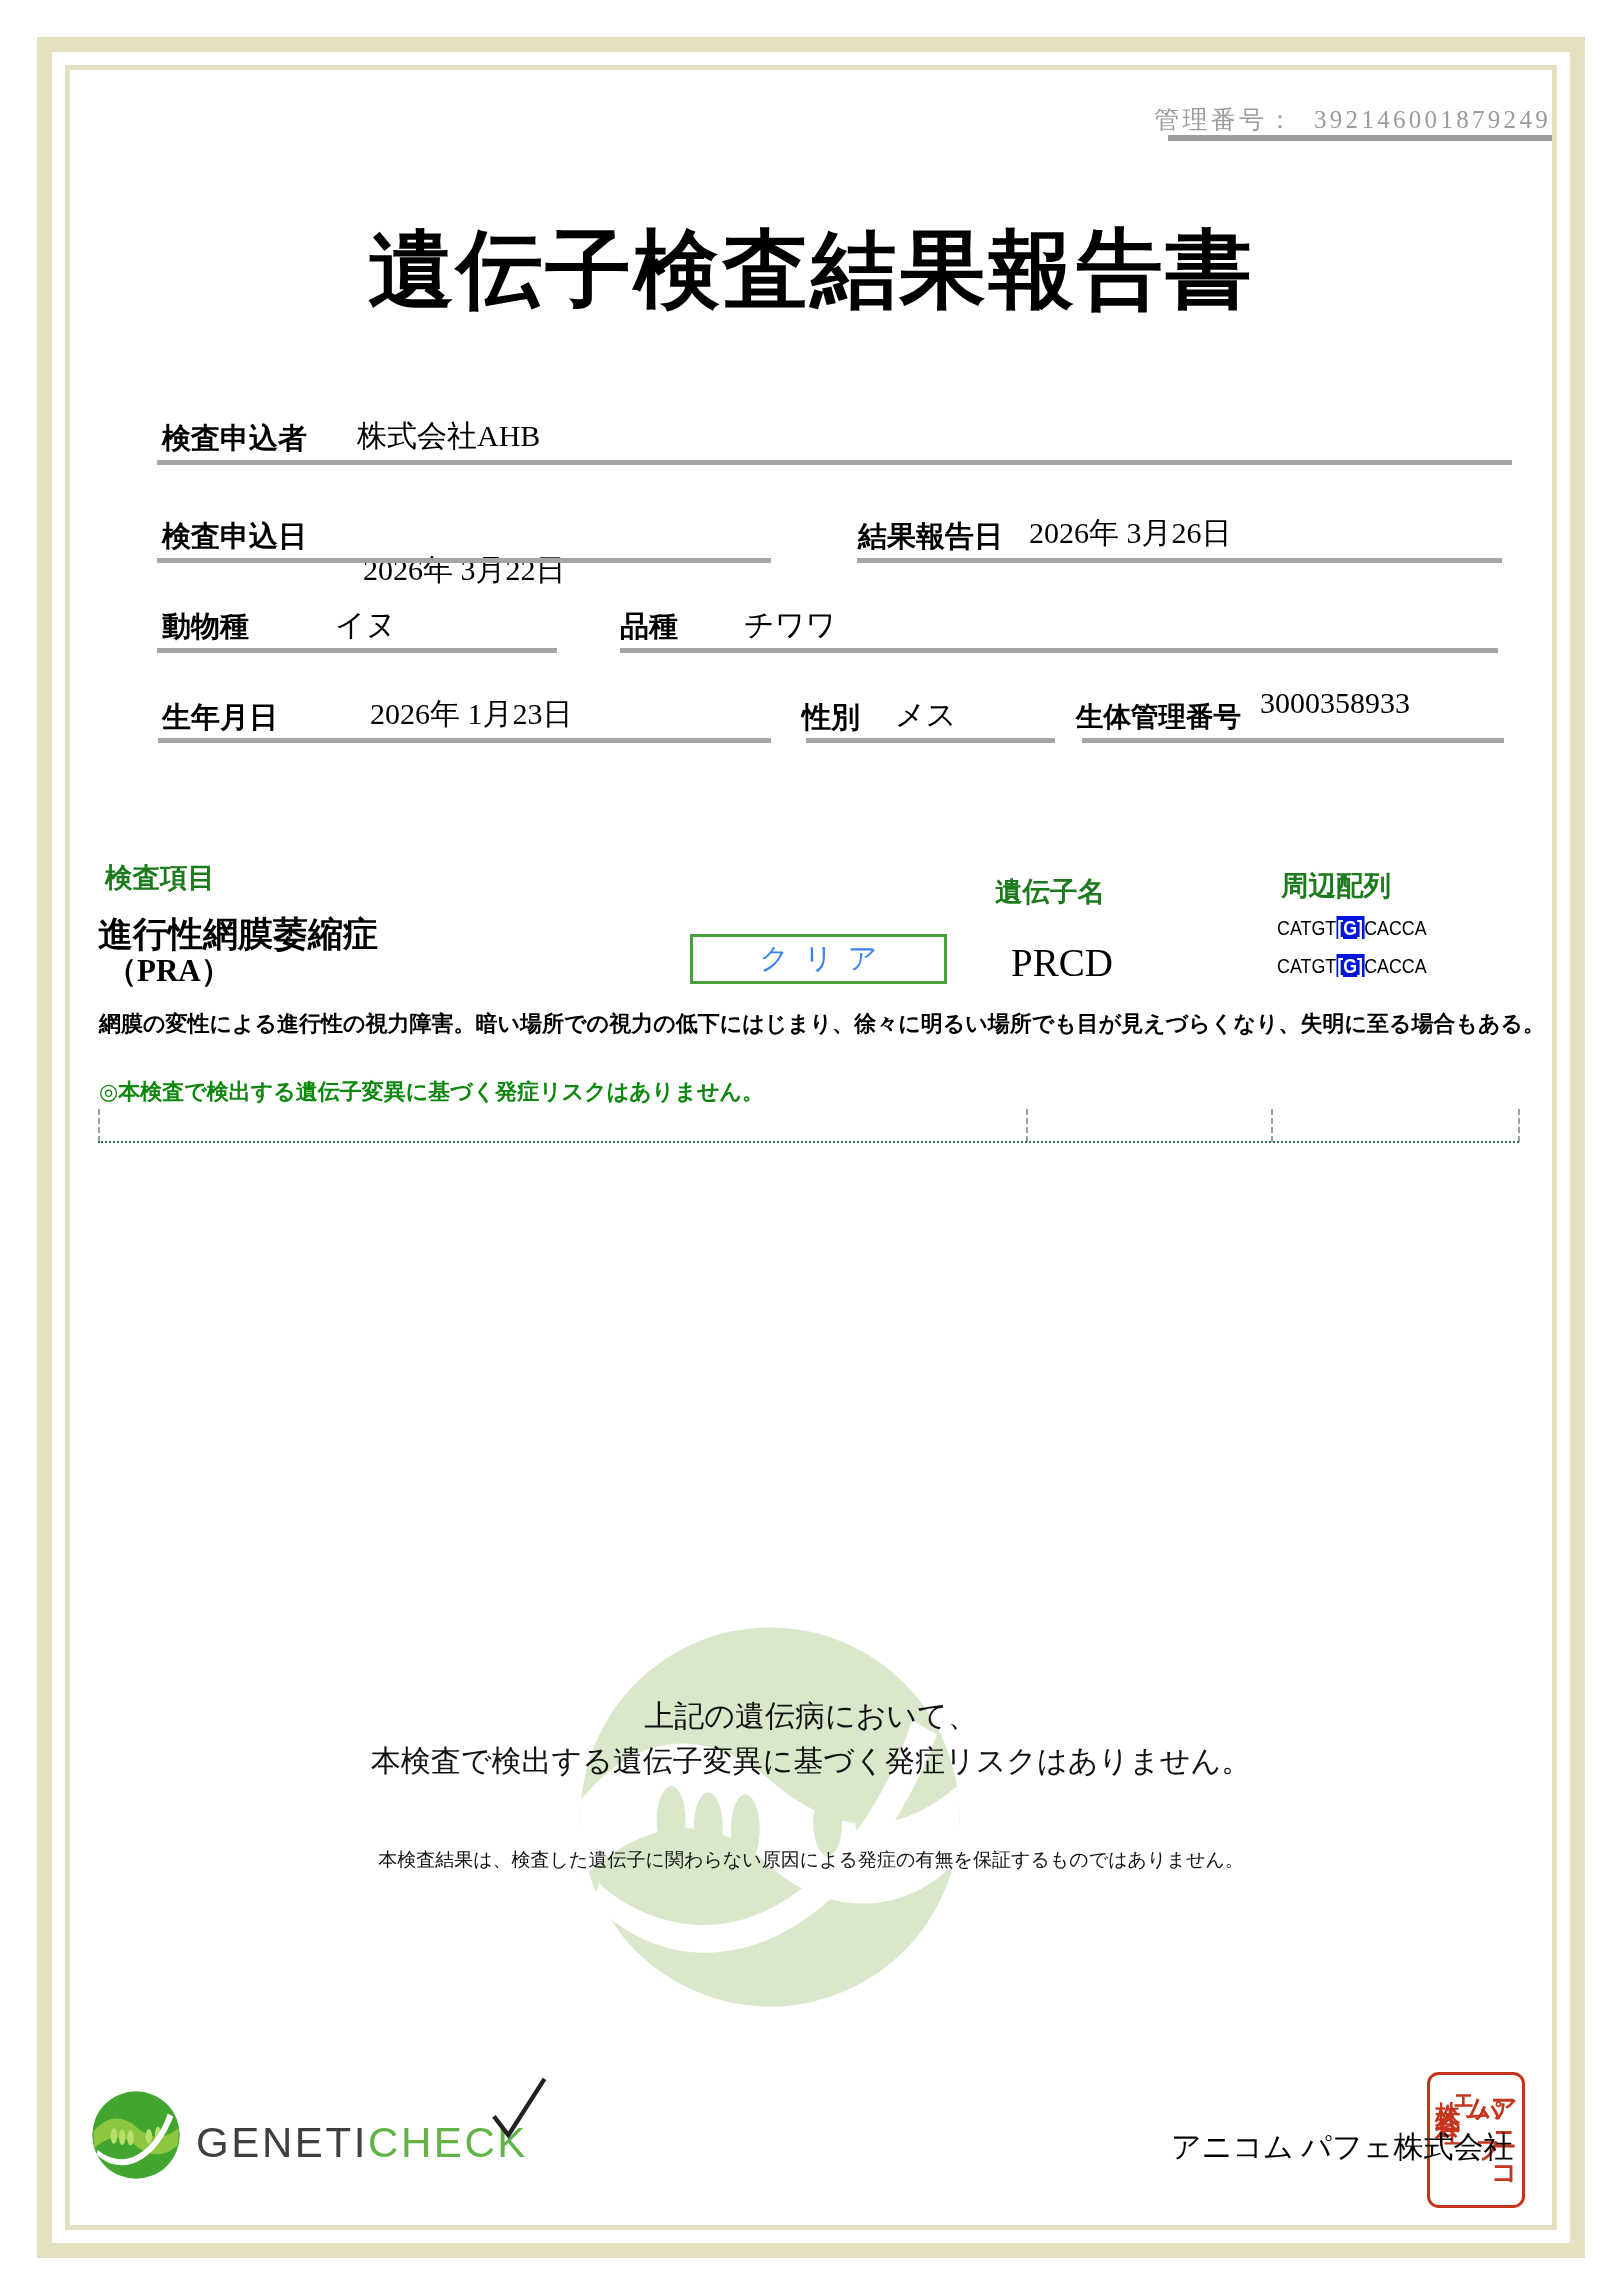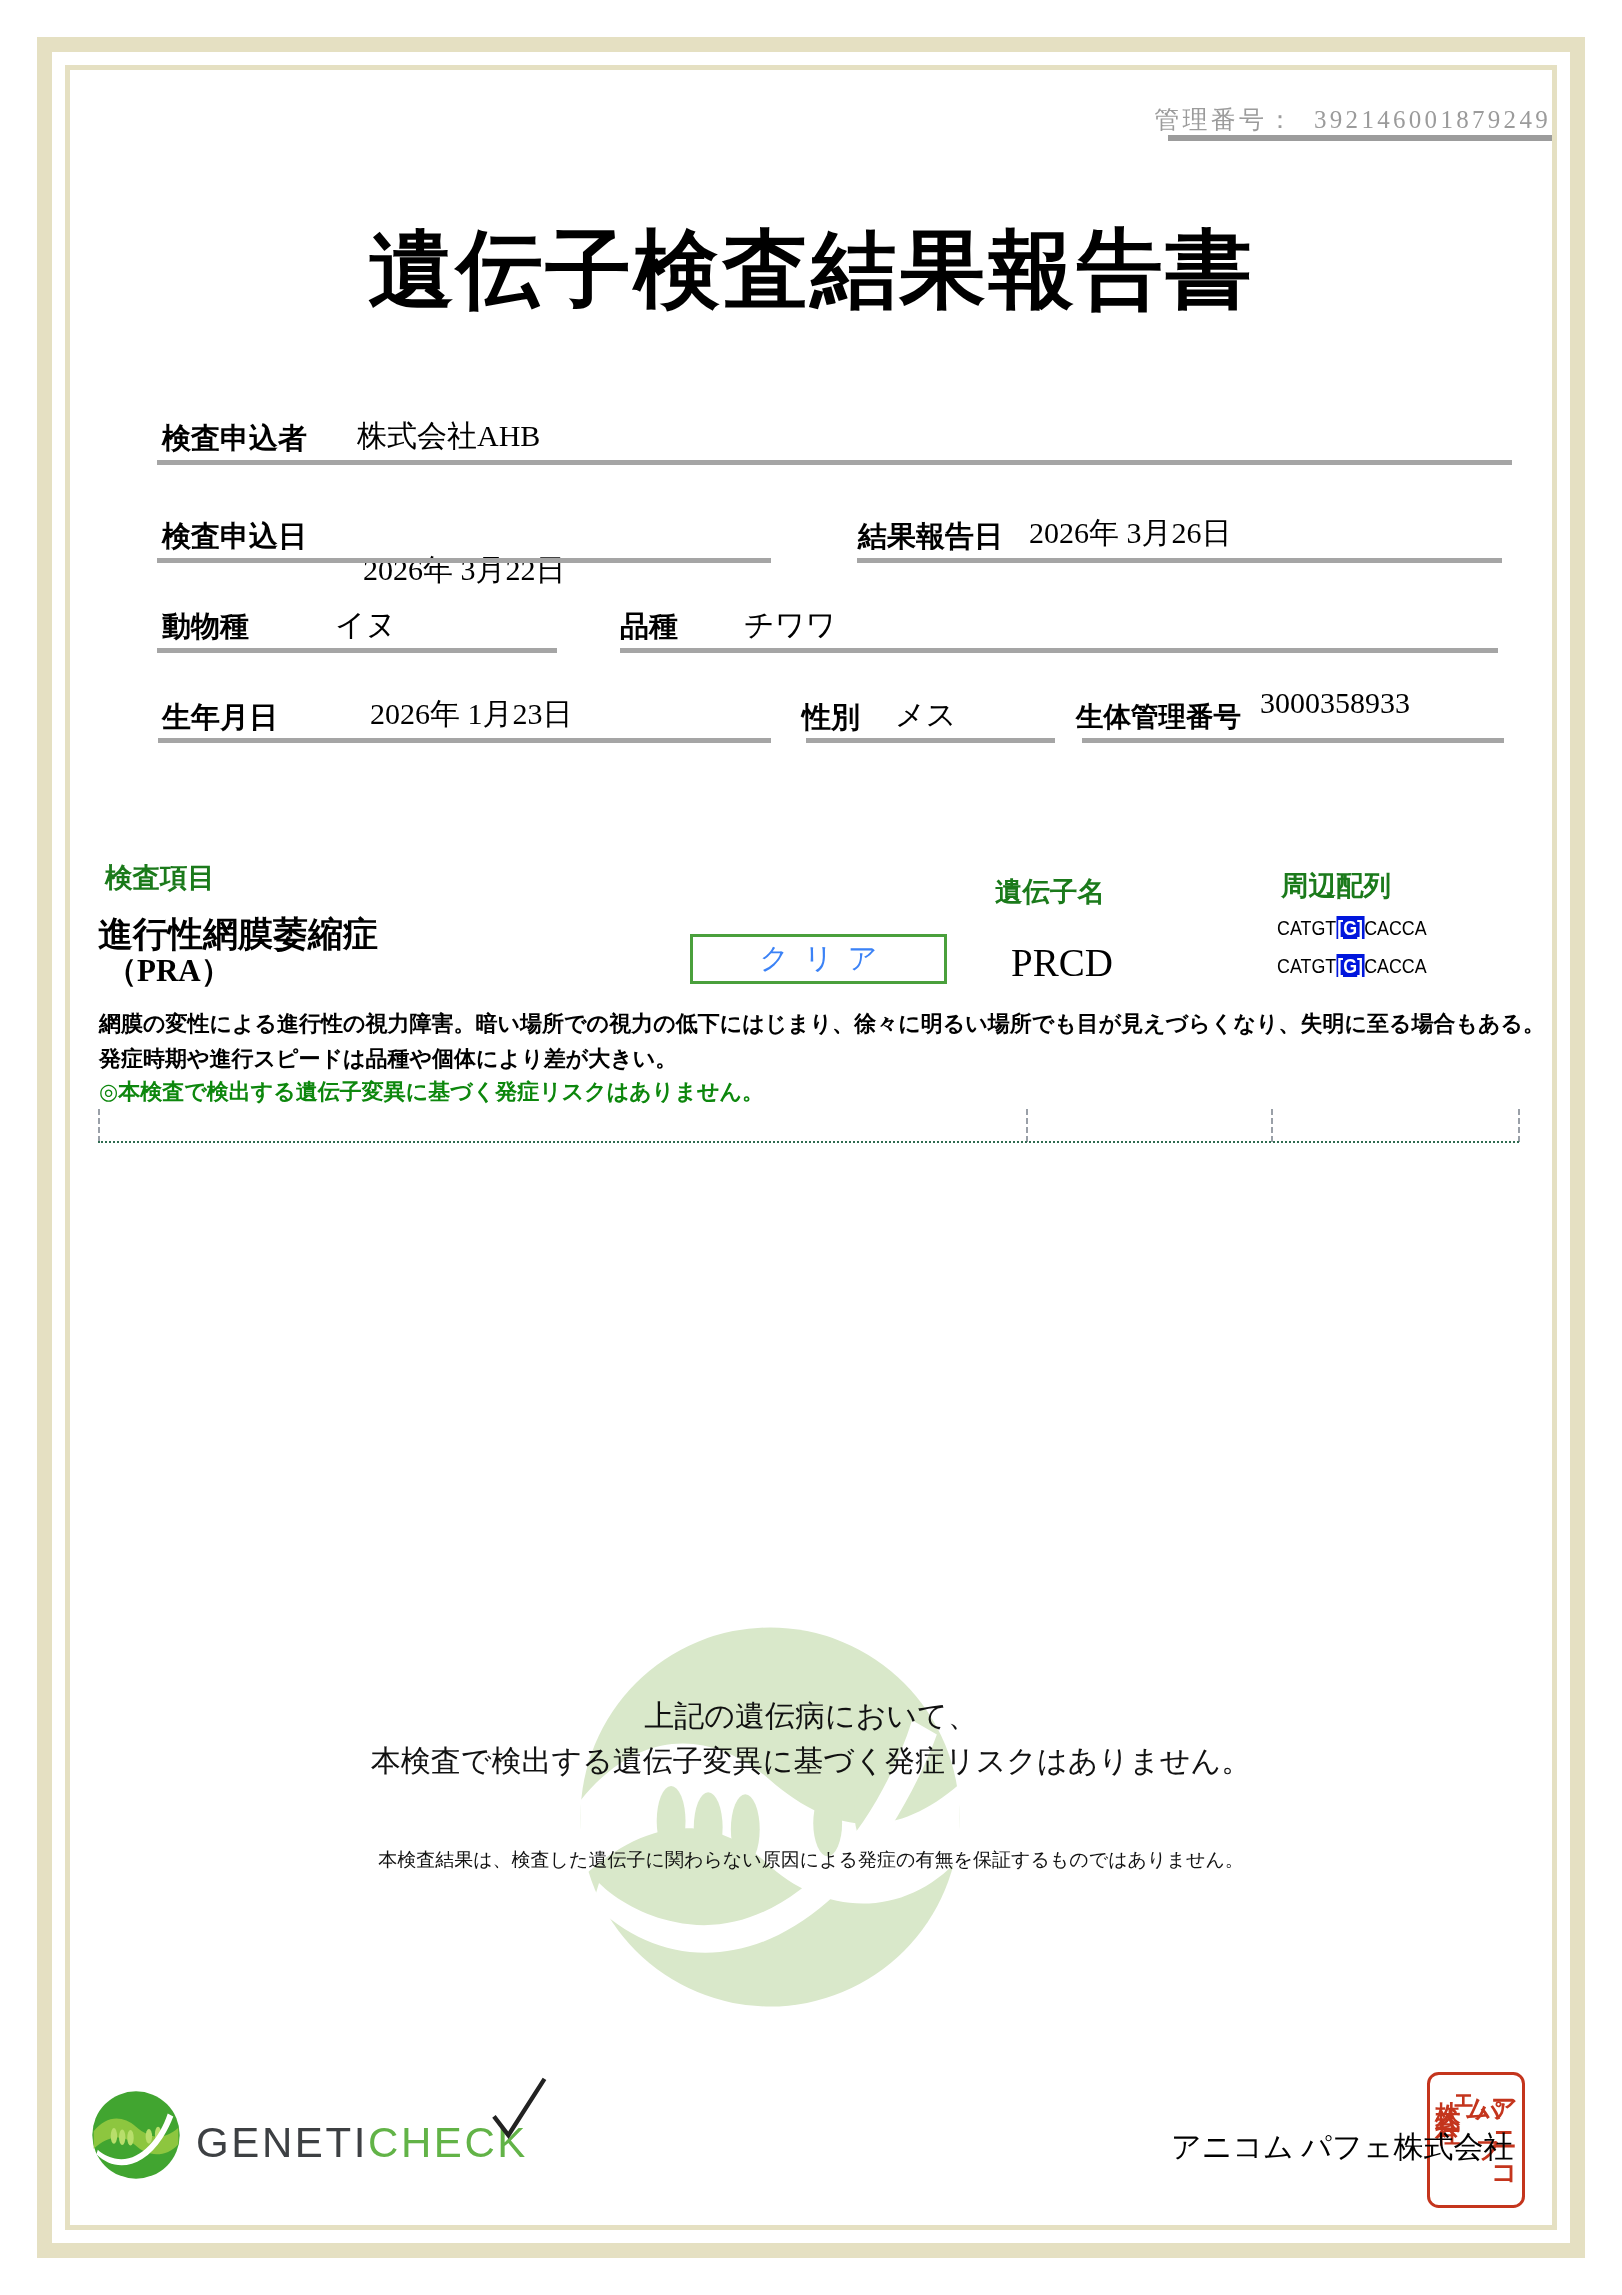--- a/index.html
+++ b/index.html
@@ -159,21 +159,20 @@
   <span class="abs gene" style="left:1011px; top:940px;">PRCD</span>
 
   <div class="abs seq" style="left:1277px; top:916px;">
     <span>CATGT</span><span class="mut">[G]</span><span>CACCA</span>
   </div>
   <div class="abs seq" style="left:1277px; top:954px;">
     <span>CATGT</span><span class="mut">[G]</span><span>CACCA</span>
   </div>
 
   <div class="abs desc" style="left:99px; top:1009px;">網膜の変性による進行性の視力障害。暗い場所での視力の低下にはじまり、徐々に明るい場所でも目が見えづらくなり、失明に至る場合もある。</div>
-  <div class="abs desc" style="left:99px; top:1044px;">発症時期や進行スピードは品種や個体により差が大きい。</div>
   <div class="abs risk" style="left:99px; top:1077px;">◎本検査で検出する遺伝子変異に基づく発症リスクはありません。</div>
 
   <div class="vdash" style="left:98px;"></div>
   <div class="vdash" style="left:1026px;"></div>
   <div class="vdash" style="left:1271px;"></div>
   <div class="vdash" style="left:1518px;"></div>
   <div class="dotline"></div>
 
   <div class="abs sans sum1">上記の遺伝病において、</div>
   <div class="abs sans sum2">本検査で検出する遺伝子変異に基づく発症リスクはありません。</div>

